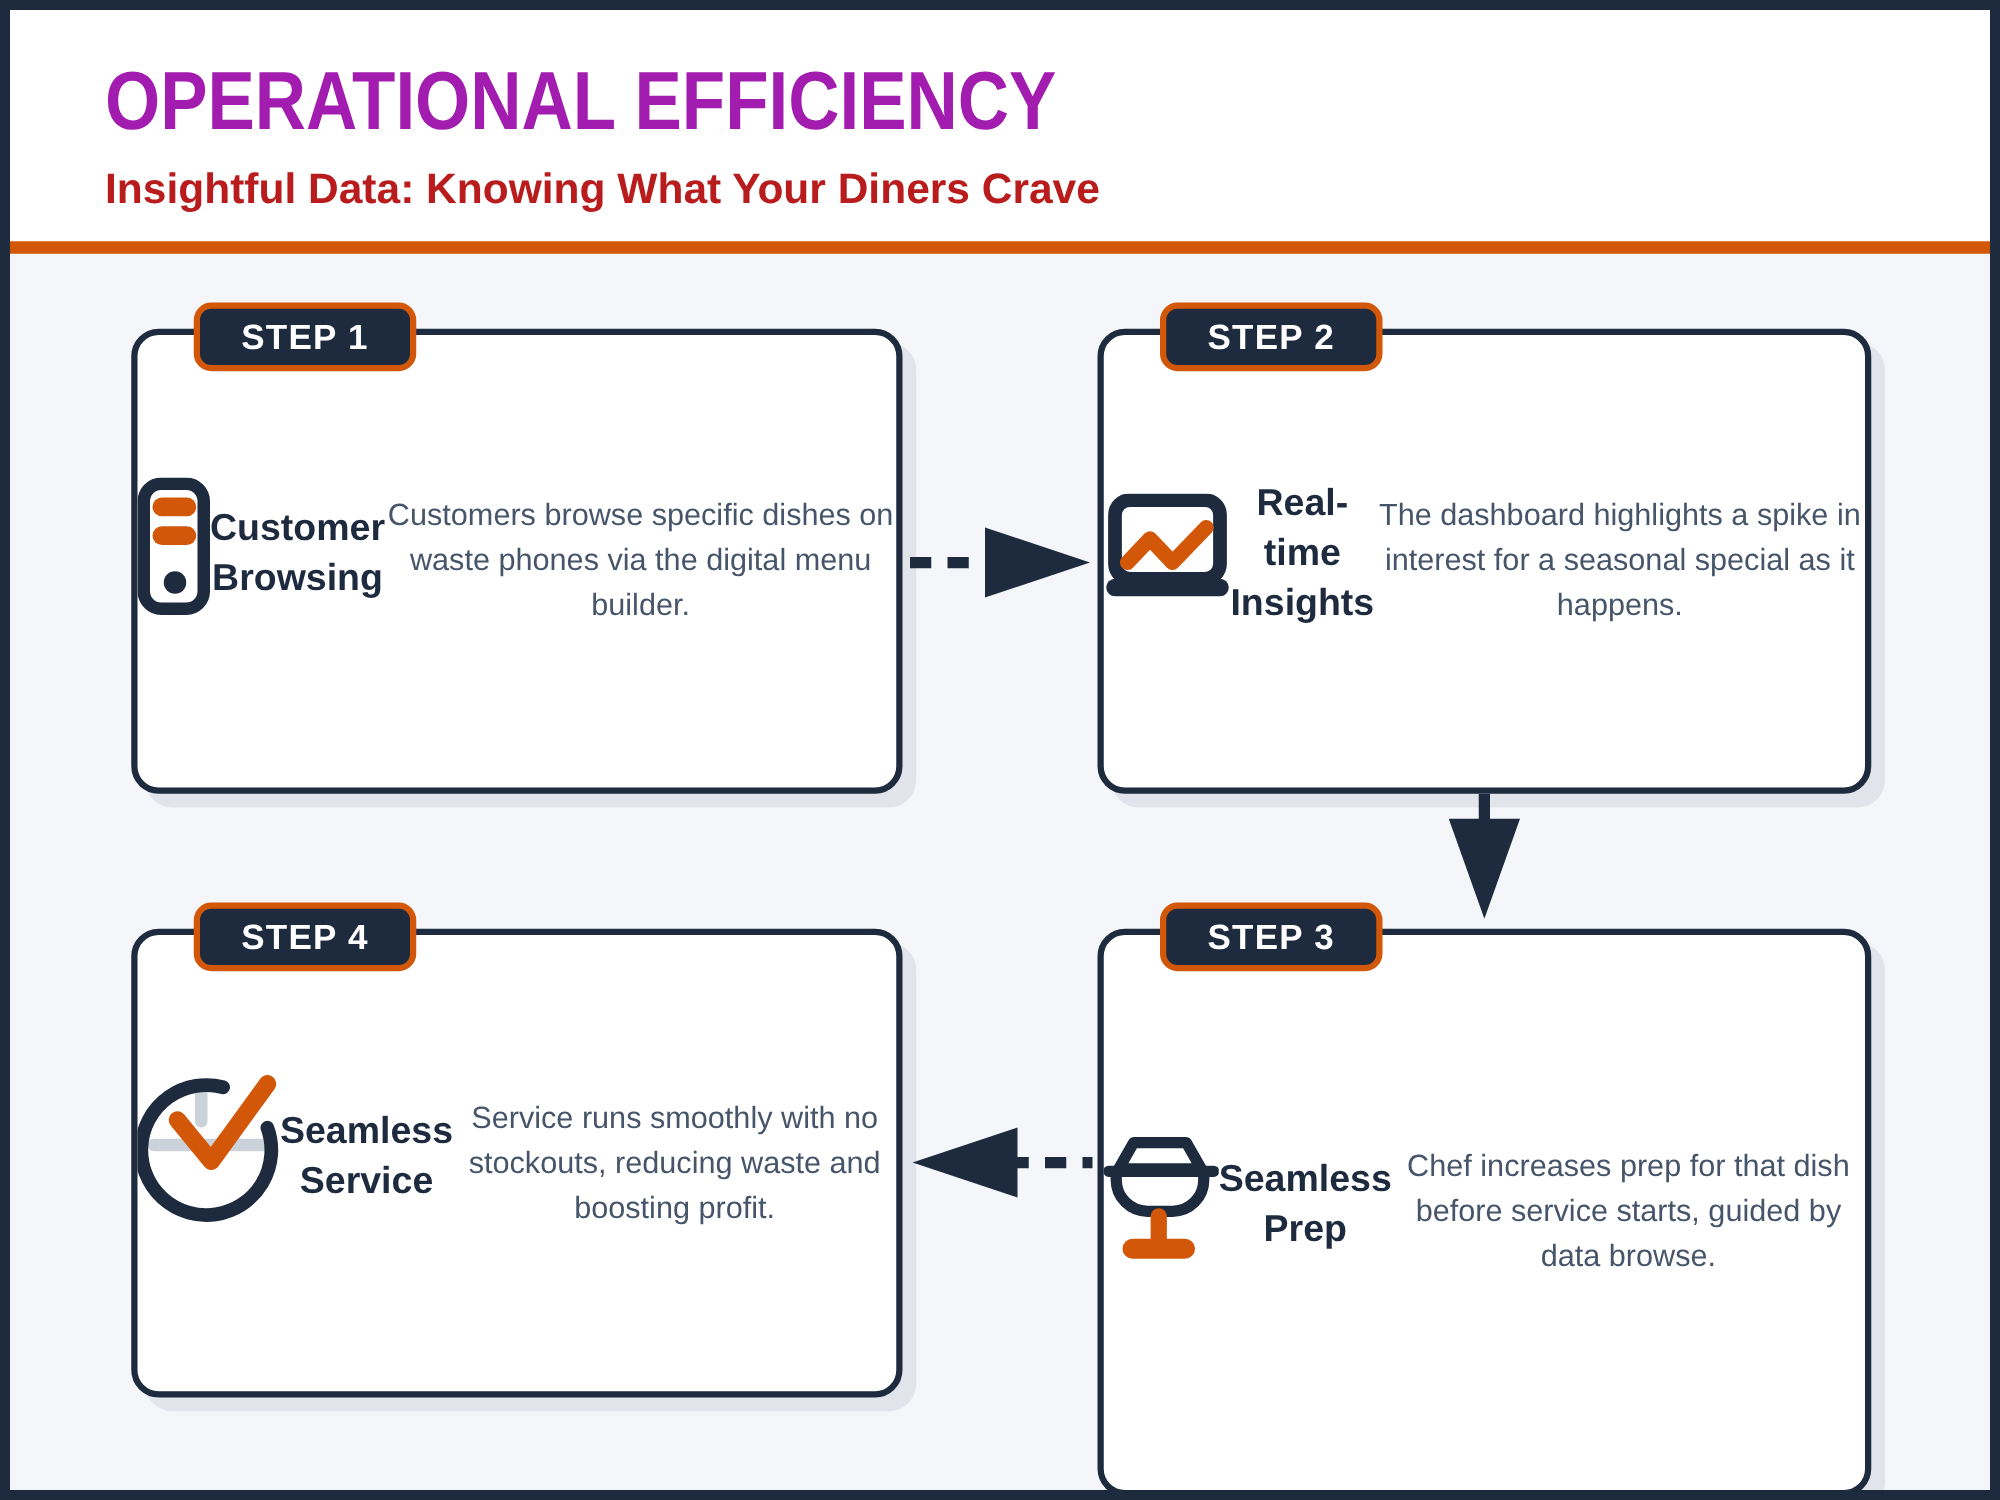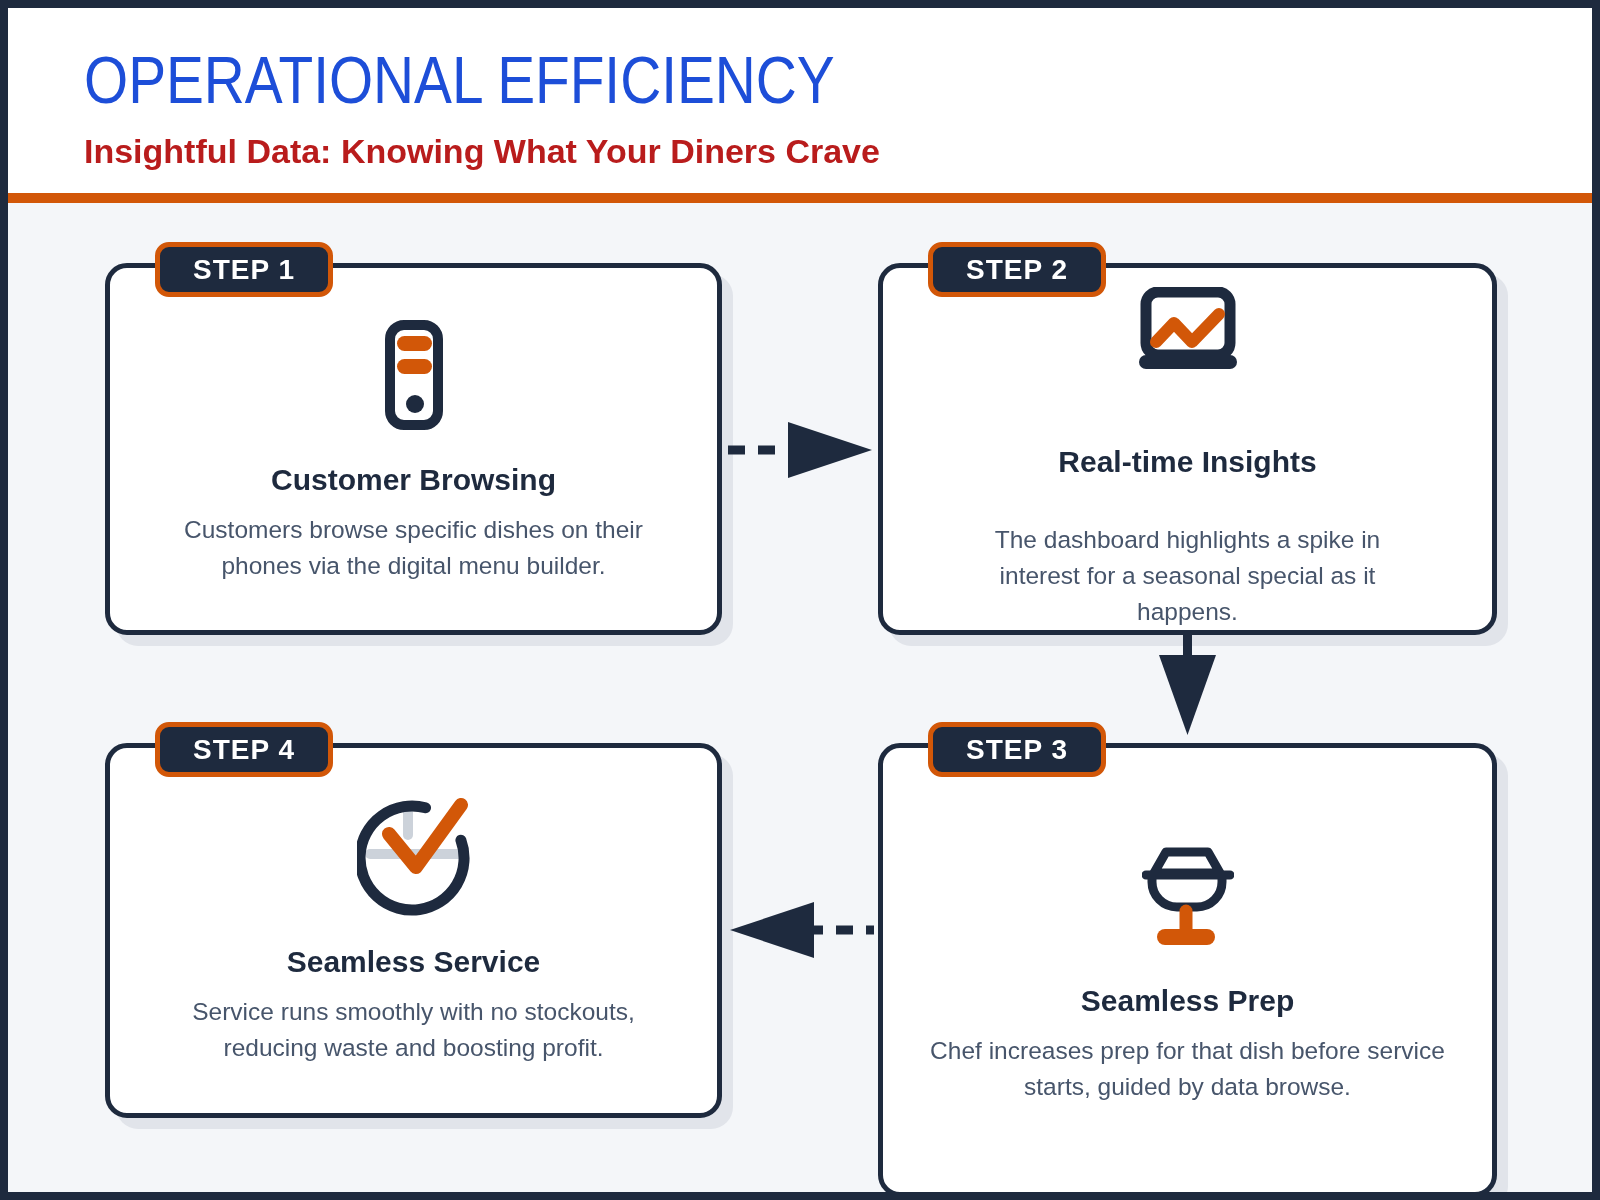--- a/index.html
+++ b/index.html
@@ -13,22 +13,22 @@
     font-family:"Liberation Sans", sans-serif;
     overflow:hidden;
   }
 
   
   .header {
     position:absolute; top:0; left:0; width:1584px; height:185px;
     background:#ffffff; padding:34px 0 0 76px;
   }
   .page-title {
-    margin:0; color:#1d4ed8;
-    font-size:66px; font-weight:400; letter-spacing:0;
+    margin:0; color:#a21caf;
+    font-size:66px; font-weight:700; letter-spacing:0;
     white-space:nowrap;
   }
   .page-title .squeeze {
     display:inline-block; transform:scaleX(0.86); transform-origin:left center;
   }
   .page-subtitle {
     margin:14px 0 0 0; color:#b91c1c;
     font-size:34px; font-weight:700; white-space:nowrap;
   }
   .divider {
@@ -36,21 +36,21 @@
     background:#d25708;
   }
 
   
   .card {
     position:absolute;
     background:#ffffff;
     border:5px solid #1e2a3e;
     border-radius:22px;
     box-shadow:11px 11px 0 #e1e4ea;
-    display:flex; flex-direction:column; align-items:center; justify-content:center;
+    display:flex; flex-direction:row; align-items:center; justify-content:center;
     text-align:center;
   }
   .badge {
     position:absolute; top:-26px; left:45px; height:55px;
     background:#1e2a3e; border:5px solid #d25708; border-radius:14px;
     color:#ffffff; font-size:28px; font-weight:700; letter-spacing:1px;
     display:flex; align-items:center; padding:0 33px;
     z-index:2;
   }
   .icon-wrap {
@@ -95,21 +95,21 @@
     </div>
     <div class="icon-wrap">
       <svg width="58" height="110" viewBox="0 0 58 110" aria-hidden="true">
         <rect x="5" y="5" width="48" height="100" rx="14" fill="none" stroke="#1e2a3e" stroke-width="10"></rect>
         <rect x="12" y="16" width="35" height="15" rx="7.5" fill="#d25708"></rect>
         <rect x="12" y="39" width="35" height="15" rx="7.5" fill="#d25708"></rect>
         <circle cx="30" cy="84" r="9" fill="#1e2a3e"></circle>
       </svg>
     </div>
     <h3 class="card-title">Customer Browsing</h3>
-    <p class="card-desc">Customers browse specific dishes on their phones via the digital menu builder.</p>
+    <p class="card-desc">Customers browse specific dishes on waste phones via the digital menu builder.</p>
   </div>
 
   <div class="card card-tr">
     <div class="badge">
       <span>STEP 2</span>
     </div>
     <div class="icon-wrap">
       <svg width="101" height="84" viewBox="0 0 101 84" aria-hidden="true">
         <rect x="9" y="5" width="84" height="63" rx="12" fill="none" stroke="#1e2a3e" stroke-width="11"></rect>
         <rect x="2" y="68" width="98" height="14" rx="7" fill="#1e2a3e"></rect>

